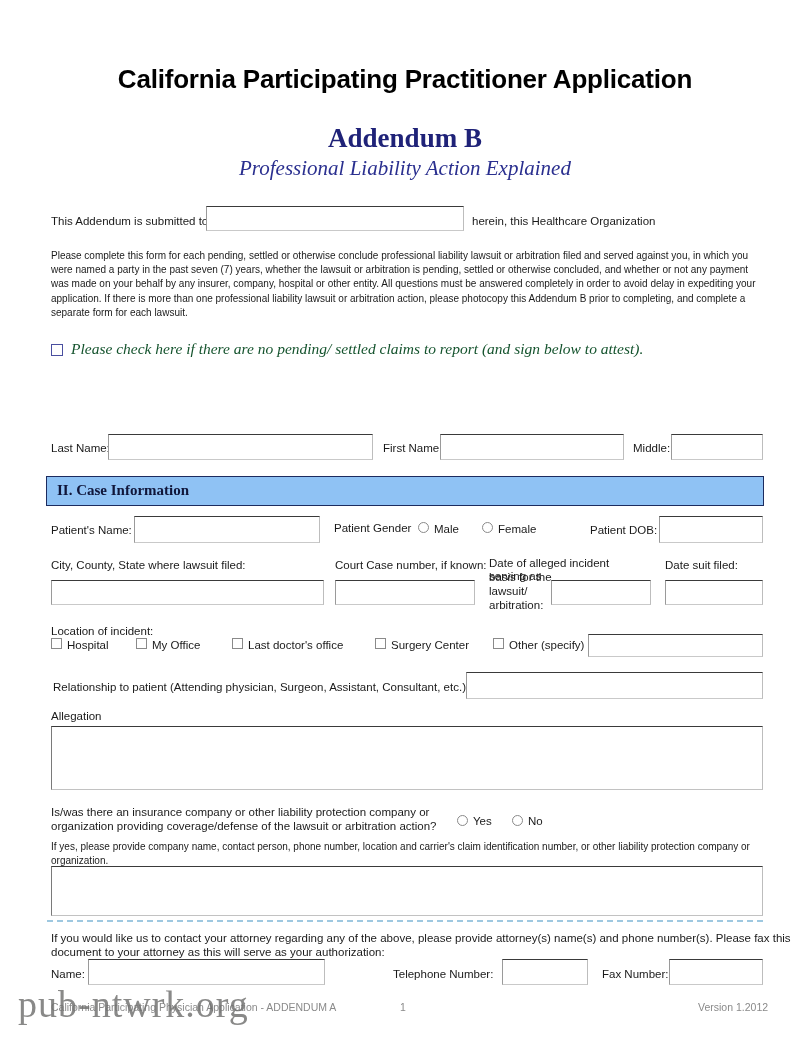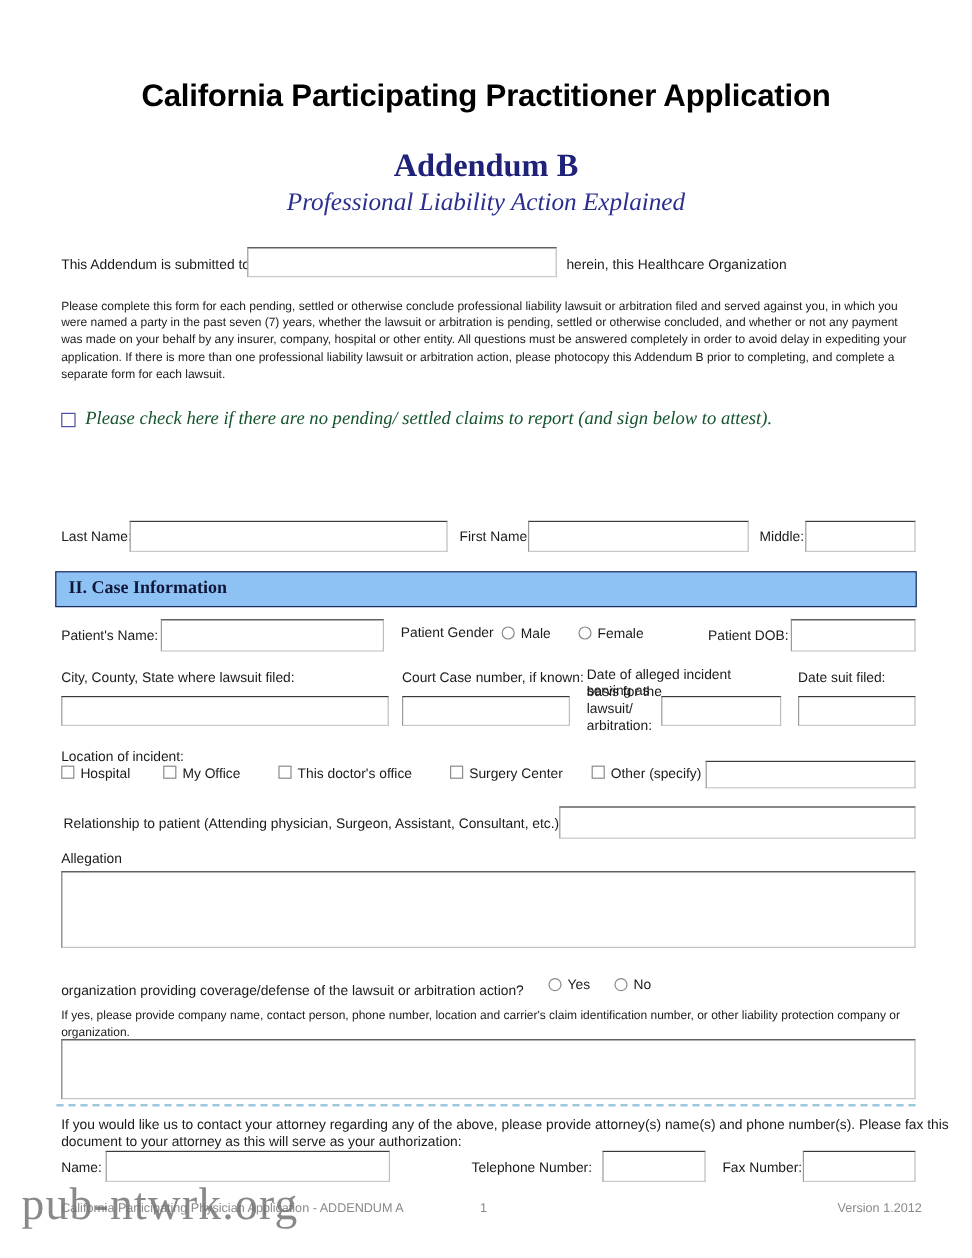--- a/index.html
+++ b/index.html
@@ -231,35 +231,36 @@
 
   <div class="lbl" style="position:absolute; left:51px; top:625px;">Location of incident:</div>
 
   <div class="cbx" style="left:51px; top:638px;"></div>
   <div class="lbl" style="position:absolute; left:67px; top:639px;">Hospital</div>
 
   <div class="cbx" style="left:136px; top:638px;"></div>
   <div class="lbl" style="position:absolute; left:152px; top:639px;">My Office</div>
 
   <div class="cbx" style="left:232px; top:638px;"></div>
-  <div class="lbl" style="position:absolute; left:248px; top:639px;">This doctor's office</div>
+  <div class="lbl" style="position:absolute; left:248px; top:639px;">Last doctor's office</div>
 
   <div class="cbx" style="left:375px; top:638px;"></div>
   <div class="lbl" style="position:absolute; left:391px; top:639px;">Surgery Center</div>
 
   <div class="cbx" style="left:493px; top:638px;"></div>
   <div class="lbl" style="position:absolute; left:509px; top:639px;">Other (specify)</div>
   <div class="fld" style="left:588px; top:634px; width:175px; height:23px;"></div>
 
   <div class="lbl" style="position:absolute; left:53px; top:681px;">Relationship to patient (Attending physician, Surgeon, Assistant, Consultant, etc.)</div>
   <div class="fld" style="left:466px; top:672px; width:297px; height:27px;"></div>
 
   <div class="lbl" style="position:absolute; left:51px; top:710px;">Allegation</div>
   <div class="box" style="left:51px; top:726px; width:712px; height:64px;"></div>
 
+  <div class="lbl" style="position:absolute; left:51px; top:806px;">Is/was there an insurance company or other liability protection company or</div>
   <div class="lbl" style="position:absolute; left:51px; top:820px;">organization providing coverage/defense of the lawsuit or arbitration action?</div>
 
   <div class="rdo" style="left:457px; top:815px;"></div>
   <div class="lbl" style="position:absolute; left:473px; top:815px;">Yes</div>
   <div class="rdo" style="left:512px; top:815px;"></div>
   <div class="lbl" style="position:absolute; left:528px; top:815px;">No</div>
 
   <div class="para" style="position:absolute; left:51px; top:840px; width:712px;">If yes, please provide company name, contact person, phone number, location and carrier's claim identification number, or other liability protection company or organization.</div>
   <div class="box" style="left:51px; top:866px; width:712px; height:50px;"></div>
 

